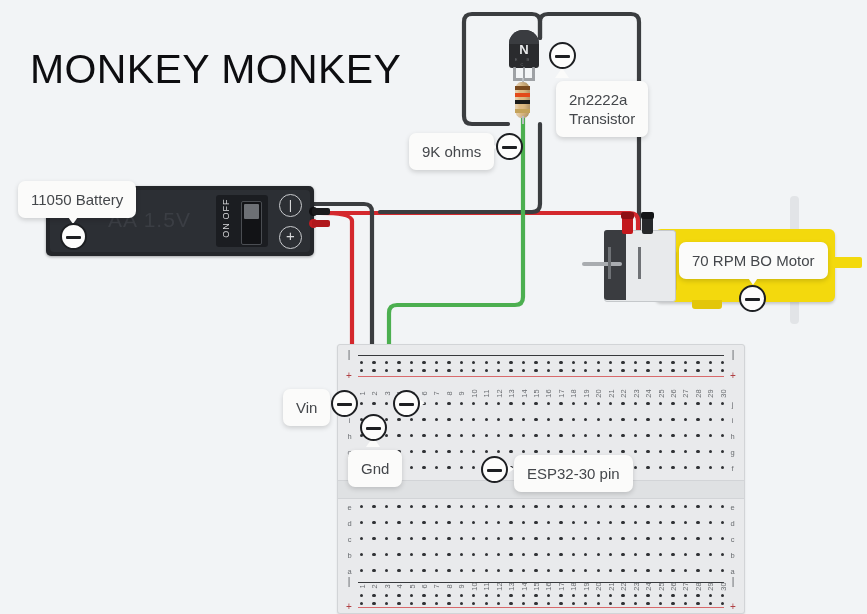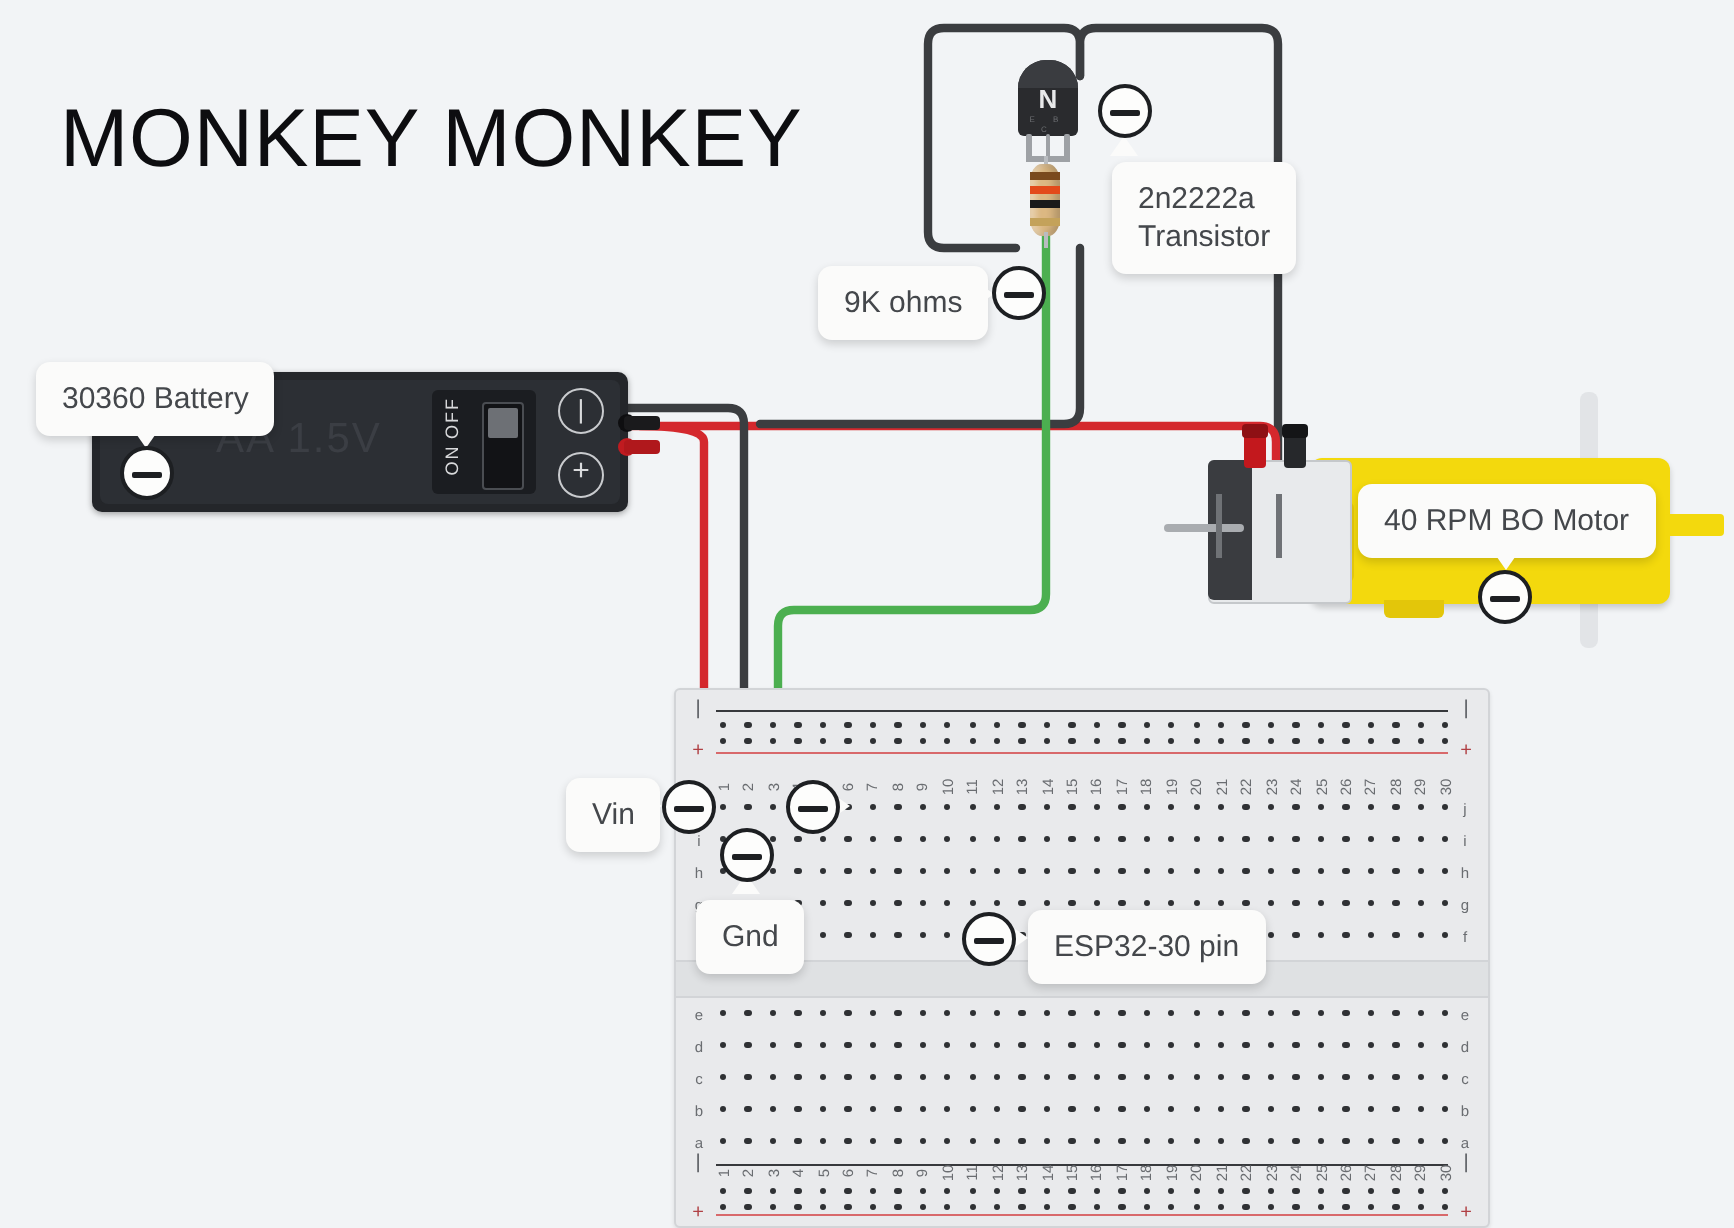--- a/index.html
+++ b/index.html
@@ -996,34 +996,34 @@
         <div class="collbl" style="left: 341.4px; top: 237px;">27</div>
         <div class="collbl" style="left: 353.85px; top: 44px;">28</div>
         <div class="collbl" style="left: 353.85px; top: 237px;">28</div>
         <div class="collbl" style="left: 366.3px; top: 44px;">29</div>
         <div class="collbl" style="left: 366.3px; top: 237px;">29</div>
         <div class="collbl" style="left: 378.75px; top: 44px;">30</div>
         <div class="collbl" style="left: 378.75px; top: 237px;">30</div>
       </div>
   </div>
 
-  <div class="callout" style="left:18px; top:181px;">30360 Battery</div>
+  <div class="callout" style="left:18px; top:181px;">11050 Battery</div>
   <div class="tail tail-down" style="left:66px; top:214px;"></div>
   <div class="marker" style="left:60px; top:223px;"></div>
 
   <div class="callout" style="left:409px; top:133px;">9K ohms</div>
   <div class="tail tail-right" style="left:487px; top:140px;"></div>
   <div class="marker" style="left:496px; top:133px;"></div>
 
   <div class="callout" style="left:556px; top:81px;">2n2222a
 Transistor</div>
   <div class="tail tail-down" style="left:555px; top:68px; border-top:none; border-bottom:10px solid #fbfbfa;"></div>
   <div class="marker" style="left:549px; top:42px;"></div>
 
-  <div class="callout" style="left:679px; top:242px;">40 RPM BO Motor</div>
+  <div class="callout" style="left:679px; top:242px;">70 RPM BO Motor</div>
   <div class="tail tail-down" style="left:746px; top:275px;"></div>
   <div class="marker" style="left:739px; top:285px;"></div>
 
   <div class="callout" style="left:283px; top:389px;">Vin</div>
   <div class="tail tail-right" style="left:321px; top:396px;"></div>
   <div class="marker" style="left:331px; top:390px;"></div>
 
   <div class="tail tail-right" style="left:415px; top:396px;"></div>
   <div class="marker" style="left:393px; top:390px;"></div>
 

